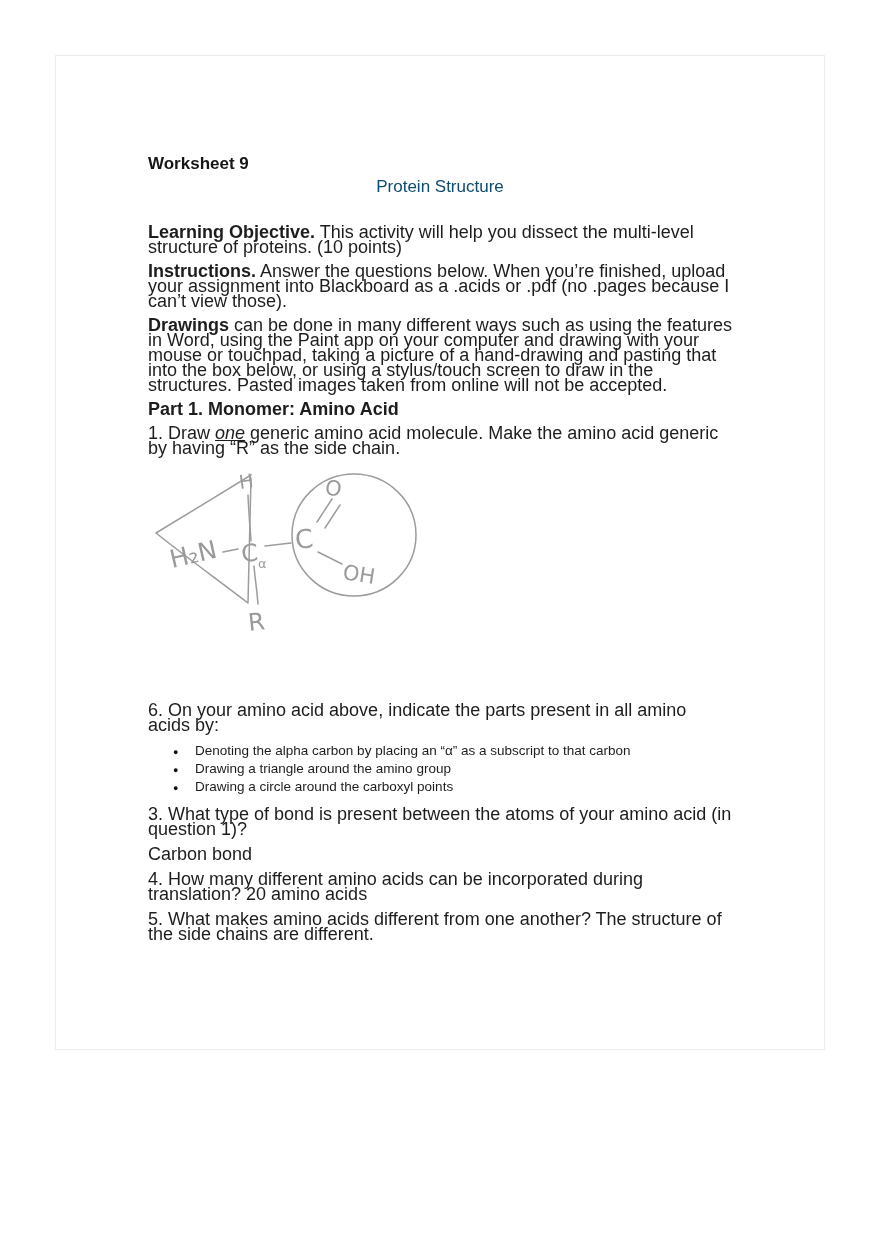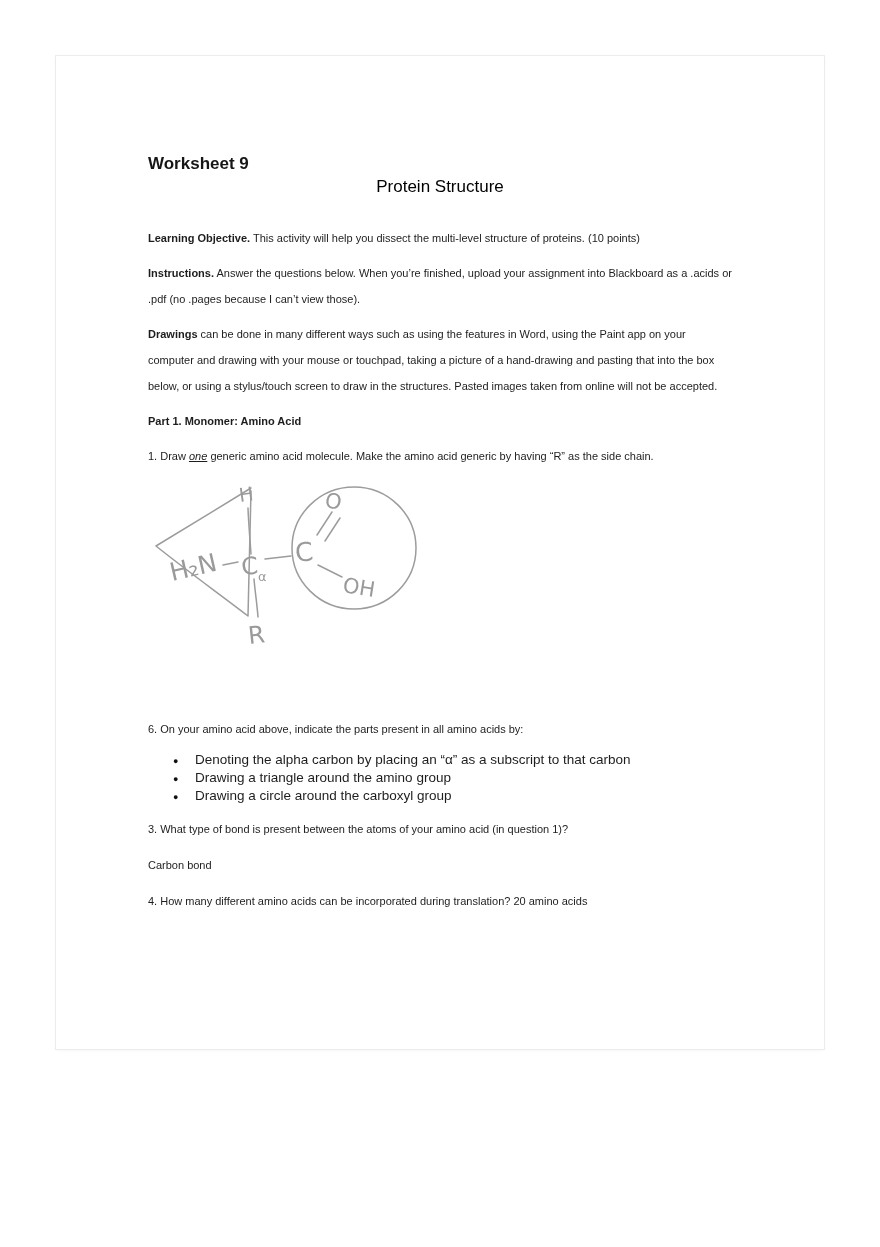--- a/index.html
+++ b/index.html
@@ -13,25 +13,25 @@
     position:absolute; left:56px; top:56px;
     width:768px; height:993px;
     background:#ffffff;
     box-shadow:0 0 0 1px #ececec, 0 1px 4px rgba(0,0,0,0.05);
     padding:96px 92px 0 92px;
   }
   .title {
     text-align:left; font-size:17px; font-weight:700; line-height:23px; color:#161616;
   }
   .subtitle {
-    text-align:center; font-size:17px; font-weight:400; line-height:23px; color:#000000;
+    text-align:center; font-size:17px; font-weight:400; line-height:23px; color:#0c4a6e;
     margin-bottom:27px;
   }
   p.body {
-    font-size:11px; line-height:26px; margin-bottom:9px; color:#1d1d1d;
+    font-size:18px; line-height:15px; margin-bottom:9px; color:#1d1d1d;
   }
   p.body.gap { margin-bottom:10px; }
   b { font-weight:700; }
   .u { text-decoration:underline;font-style:italic; }
   .heading { font-weight:700; }
   ul.bullets { list-style:none; margin:7px 0 11px 0; }
   ul.bullets li {
     font-size:13.5px; line-height:18px; position:relative; padding-left:47px; color:#1d1d1d;
   }
   ul.bullets li .dot {
@@ -90,23 +90,24 @@
         <text x="192" y="114" font-size="21" transform="rotate(9 192 114)">OH</text>
       </g>
     </svg>
   </div>
 
   <p class="body">6. On your amino acid above, indicate the parts present in all amino acids by:</p>
 
   <ul class="bullets">
     <li><span class="dot">●</span><span>Denoting the alpha carbon by placing an “α” as a subscript to that carbon</span></li>
     <li><span class="dot">●</span><span>Drawing a triangle around the amino group</span></li>
-    <li><span class="dot">●</span><span>Drawing a circle around the carboxyl group</span></li>
+    <li><span class="dot">●</span><span>Drawing a circle around the carboxyl points</span></li>
   </ul>
 
   <p class="body gap">3. What type of bond is present between the atoms of your amino acid (in question 1)?</p>
 
   <p class="body gap">Carbon bond</p>
 
   <p class="body gap">4. How many different amino acids can be incorporated during translation? 20 amino acids</p>
 
+  <p class="body gap">5. What makes amino acids different from one another? The structure of the side chains are different.</p>
 
 </div>
 
 </body></html>

